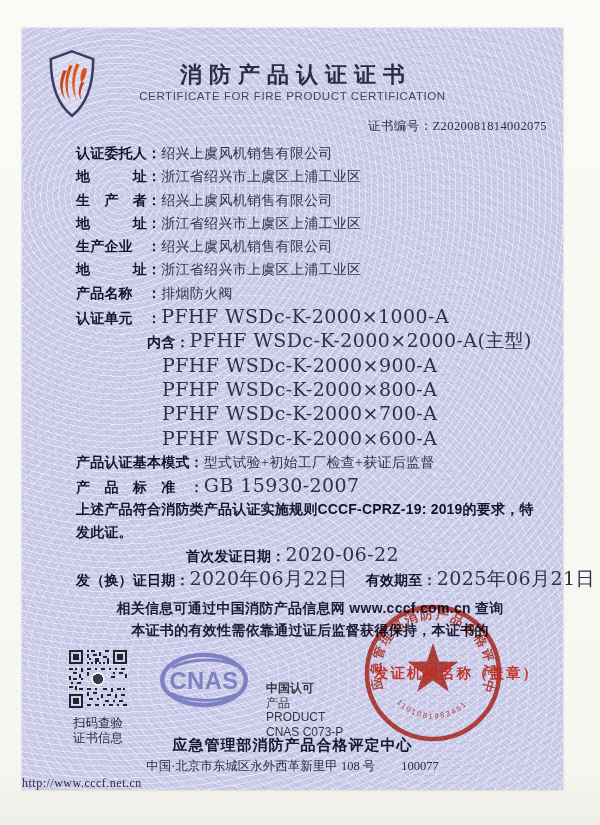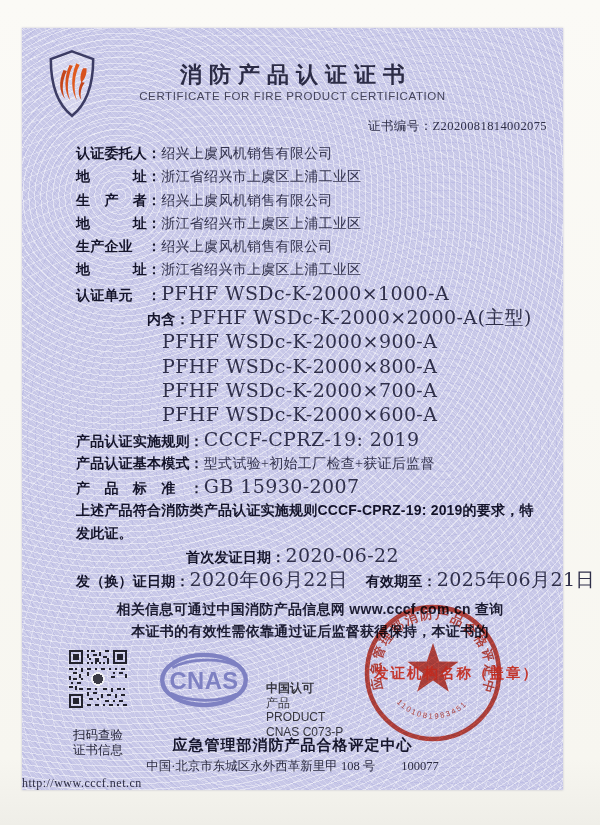--- a/index.html
+++ b/index.html
@@ -43,21 +43,21 @@
   .code { font-family:"DejaVu Serif", serif; font-size:19px; color:#2f2f4a; letter-spacing:.4px; }
   .inner-row .lbl { margin-left:71px; }
   .inner-item { margin-left:86px; }
   .statement { line-height:22.3px; font-size:14px; font-weight:700; color:#14142a; white-space:normal; width:462px; letter-spacing:.2px; }
   .first-issue { margin-left:110px; }
   .valid-gap { margin-left:18px; }
   .notice { margin-top:5px; text-align:center; font-size:14px; font-weight:600; color:#1c1c32; line-height:22.3px; letter-spacing:.3px; }
   
   .qr-block { position:absolute; left:38px; top:622px; width:76px; text-align:center; }
   .qr { width:58px; height:58px; margin:0 auto; display:block; }
-  .qr-caption { font-size:12.5px; color:#26263a; line-height:15px; margin-top:20px; font-family:"Liberation Serif", serif; }
+  .qr-caption { font-size:12.5px; color:#26263a; line-height:15px; margin-top:8px; font-family:"Liberation Serif", serif; }
   .cnas-logo { position:absolute; left:138px; top:624px; width:88px; height:56px; }
   .cnas-text { position:absolute; left:244px; top:624px; font-size:12px; color:#36363f; line-height:14.5px; }
   .cnas-text .cn { font-weight:700;margin-top:29px; }
   .stamp { position:absolute; left:336px; top:570px; width:150px; height:150px; opacity:.9; mix-blend-mode:multiply; }
   .stamp-overlay {
     position:absolute; left:352px; top:636px; width:190px;
     color:#c32a1e; font-size:14.5px; font-weight:600; letter-spacing:2px;
     font-family:"Liberation Serif", serif; white-space:nowrap; opacity:.92;
   }
   .org { position:absolute; left:0; width:100%; top:708px; text-align:center; font-size:15px; font-weight:700; color:#16162c; letter-spacing:1px; }
@@ -84,29 +84,29 @@
     <div class="subtitle">CERTIFICATE FOR FIRE PRODUCT CERTIFICATION</div>
     <div class="certno"><span>证书编号：</span><span>Z2020081814002075</span></div>
 
     <div class="content">
       <div class="row"><span class="lbl">认证委托人：</span><span class="val">绍兴上虞风机销售有限公司</span></div>
       <div class="row"><span class="lbl">地　　　址：</span><span class="val">浙江省绍兴市上虞区上浦工业区</span></div>
       <div class="row"><span class="lbl">生　产　者：</span><span class="val">绍兴上虞风机销售有限公司</span></div>
       <div class="row"><span class="lbl">地　　　址：</span><span class="val">浙江省绍兴市上虞区上浦工业区</span></div>
       <div class="row"><span class="lbl">生产企业　：</span><span class="val">绍兴上虞风机销售有限公司</span></div>
       <div class="row"><span class="lbl">地　　　址：</span><span class="val">浙江省绍兴市上虞区上浦工业区</span></div>
+      <div class="row"><span class="lbl">产品名称　：</span><span class="val">排烟防火阀</span></div>
       <div class="row"><span class="lbl">认证单元　：</span><span class="val code">PFHF WSDc-K-2000×1000-A</span></div>
 
       <div class="row inner-row"><span class="lbl">内含：</span><span class="val code">PFHF WSDc-K-2000×2000-A(主型)</span></div>
       <div class="row"><span class="val code inner-item">PFHF WSDc-K-2000×900-A</span></div>
       <div class="row"><span class="val code inner-item">PFHF WSDc-K-2000×800-A</span></div>
       <div class="row"><span class="val code inner-item">PFHF WSDc-K-2000×700-A</span></div>
       <div class="row"><span class="val code inner-item">PFHF WSDc-K-2000×600-A</span></div>
 
-      <div class="row"><span class="lbl">产品认证实施规则：</span><span class="val code">CCCF-CPRZ-19: 2019</span></div>
       <div class="row"><span class="lbl">产品认证基本模式：</span><span class="val">型式试验+初始工厂检查+获证后监督</span></div>
       <div class="row"><span class="lbl">产　品　标　准　：</span><span class="val code">GB 15930-2007</span></div>
 
       <div class="statement">上述产品符合消防类产品认证实施规则CCCF-CPRZ-19: 2019的要求，特发此证。</div>
 
       <div class="row first-issue"><span class="lbl">首次发证日期：</span><span class="val code">2020-06-22</span></div>
       <div class="row"><span class="lbl">发（换）证日期：</span><span class="val code">2020年06月22日</span><span class="lbl valid-gap">有效期至：</span><span class="val code">2025年06月21日</span></div>
 
       <div class="notice">
         <div>相关信息可通过中国消防产品信息网 www.cccf.com.cn 查询</div>

